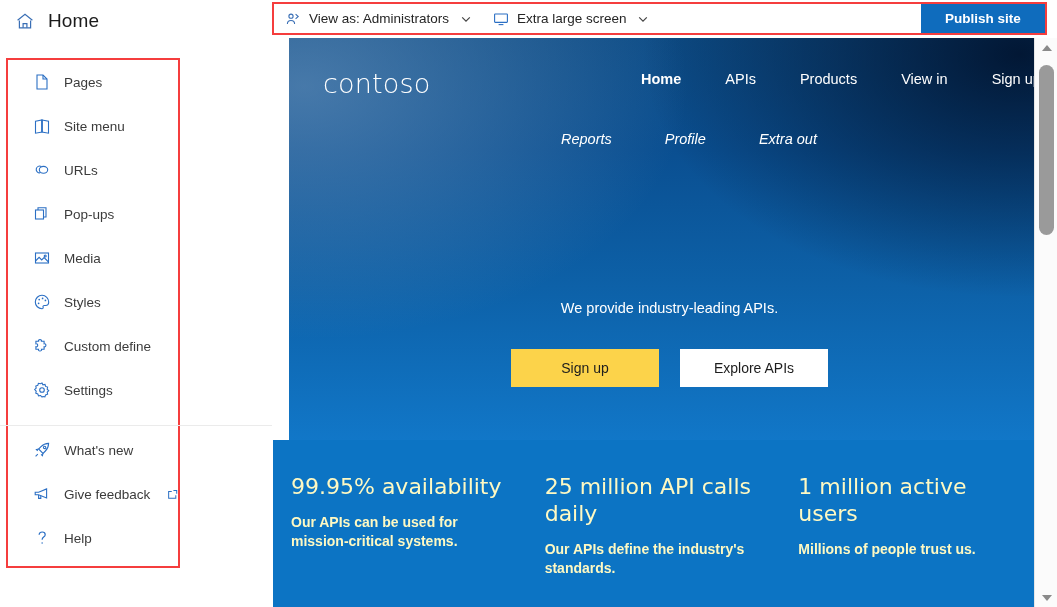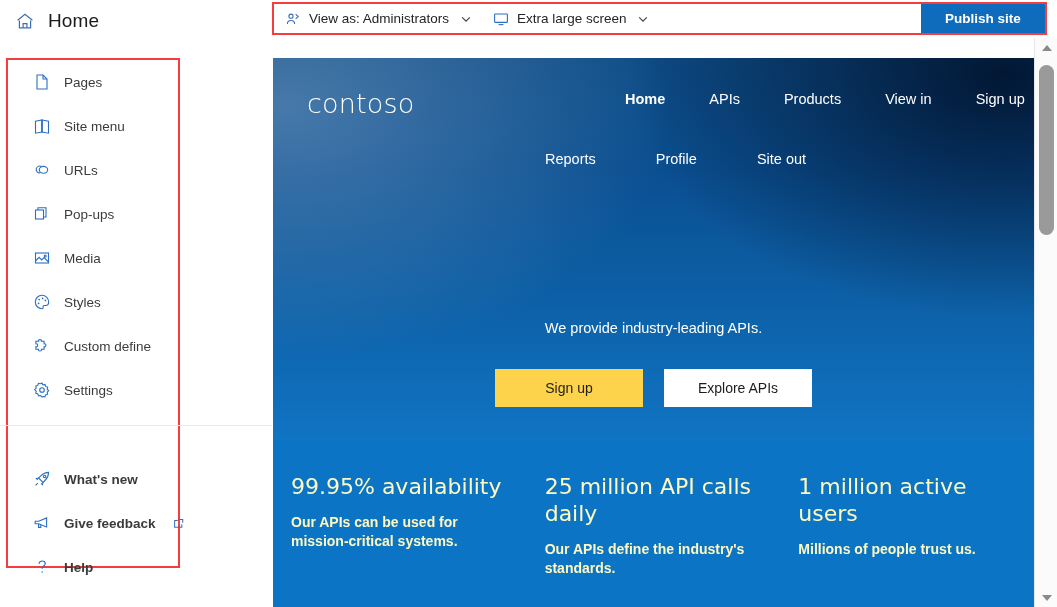--- a/index.html
+++ b/index.html
@@ -27,21 +27,21 @@
   .nav-item {
     display:flex; align-items:center; gap:12px;
     height:44px; padding-left:24px; cursor:default;
   }
   .nav-item .icon { width:20px; height:20px; flex:0 0 20px; color:#2b6fc4; display:flex; align-items:center; justify-content:center; }
   .nav-item .icon svg { display:block; }
   .nav-item .label { font-size:13.5px; color:#3b3b3b; white-space:nowrap; }
   .nav-item .ext { width:11px; height:11px; margin-left:5px; color:#2b6fc4; display:inline-flex; }
 
   #nav-divider { position:absolute; left:0; top:425px; width:272px; height:1px; background:#ebebeb; }
-  #nav-list-bottom { position:absolute; left:8px; top:457px; width:190px;font-weight:bold; }
+  #nav-list-bottom { position:absolute; left:8px; top:428px; width:190px; }
 
   
   #toolbar-box {
     position:absolute; left:272px; top:2px; width:775px; height:33px;
     border:2px solid #f53d3d; background:#fff;
     display:flex; align-items:center;
   }
   .tb-ctl { display:flex; align-items:center; gap:8px; padding:4px 10px; height:100%; cursor:default; }
   .tb-ctl .tbicon { width:17px; height:17px; color:#3a3a3a; display:flex; align-items:center; justify-content:center;}
   .tb-ctl .tblbl { font-size:13.5px; color:#252525; white-space:nowrap; }
@@ -49,30 +49,29 @@
   #publish-site {
     position:absolute; right:0; top:0; height:29px; min-width:124px;
     background:#0f6cbd; color:#fff; font-size:13.5px; font-weight:bold;
     display:flex; align-items:center; justify-content:center;
     border:none; cursor:pointer; font-family:"Liberation Sans", sans-serif;
   }
 
   
   #preview { position:absolute; left:273px; top:38px; width:761px; height:569px; overflow:hidden; }
   #site-hero {
-    position:absolute; left:0; top:0; width:761px; height:402px;
+    position:absolute; left:16px; top:0; width:761px; height:402px;
     background:
       radial-gradient(120% 150% at 2% 12%, rgba(110,150,190,0.60) 0%, rgba(110,150,190,0) 42%),
       radial-gradient(90% 110% at 96% 4%, rgba(0,14,38,0.85) 0%, rgba(0,14,38,0) 55%),
       linear-gradient(180deg, #0d4c86 0%, #0a4f91 28%, #0d61a8 62%, #1177c8 100%);
-    margin-top: 20px;
   }
   #site-logo { position:absolute; left:34px; top:30px; font-size:27px; color:#fff; letter-spacing:.2px; font-family:"DejaVu Sans", sans-serif; font-weight:300;}
   #site-nav-1 { position:absolute; left:330px; top:33px; display:flex; gap:0; }
-  #site-nav-2 { position:absolute; left:250px; top:93px; display:flex; gap:16px; }
+  #site-nav-2 { position:absolute; left:250px; top:93px; display:flex; gap:9px;font-style:italic; }
   .sitelink { color:#fff; font-size:14.5px; padding:0 22px; white-space:nowrap; cursor:pointer; }
   .sitelink.active { font-weight:bold; }
 
   #hero-title { position:absolute; left:0; top:190px; width:761px; text-align:center; color:#fff; font-size:34px; font-weight:normal; font-family:"DejaVu Sans", sans-serif;}
   #hero-sub { position:absolute; left:0; top:262px; width:761px; text-align:center; color:#fff; font-size:14.5px; font-weight:normal; }
   #hero-ctas { position:absolute; left:0; top:311px; width:761px; display:flex; justify-content:center; gap:21px; }
   .cta { height:38px; min-width:148px; display:flex; align-items:center; justify-content:center; font-size:14px; cursor:pointer; border:none; font-family:"Liberation Sans", sans-serif; }
   .cta.primary { background:#fcd34a; color:#1d1d1d; }
   .cta.secondary { background:#ffffff; color:#1d1d1d; }
 
@@ -292,21 +291,21 @@
         <span class="sitelink active">Home</span>
         <span class="sitelink">APIs</span>
         <span class="sitelink">Products</span>
         <span class="sitelink">View in</span>
         <span class="sitelink">Sign up</span>
       </div>
 
       <div id="site-nav-2">
         <span class="sitelink">Reports</span>
         <span class="sitelink">Profile</span>
-        <span class="sitelink">Site out</span>
+        <span class="sitelink">Extra out</span>
       </div>
 
       <div id="hero-sub">We provide industry-leading APIs.</div>
 
       <div id="hero-ctas">
         <button class="cta primary">Sign up</button>
         <button class="cta secondary">Explore APIs</button>
       </div>
     </div>
 

